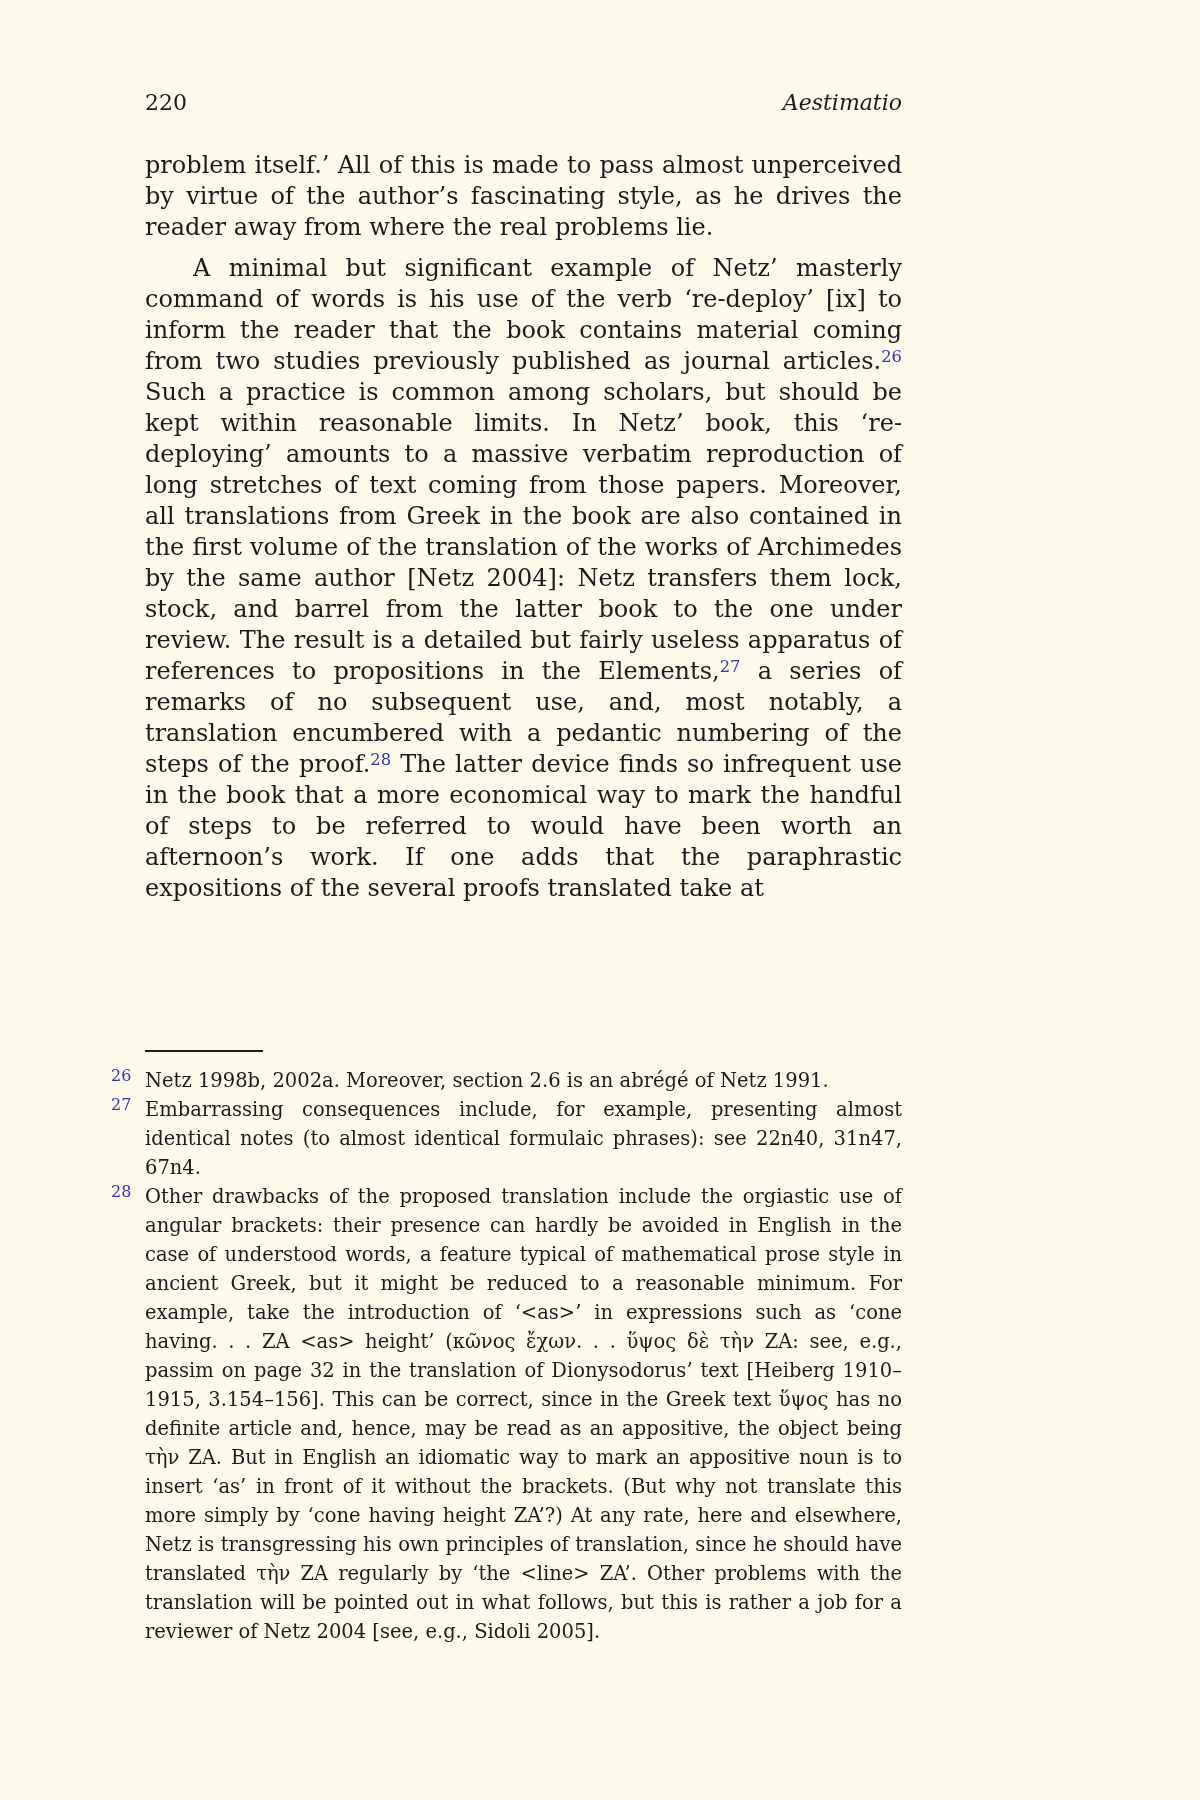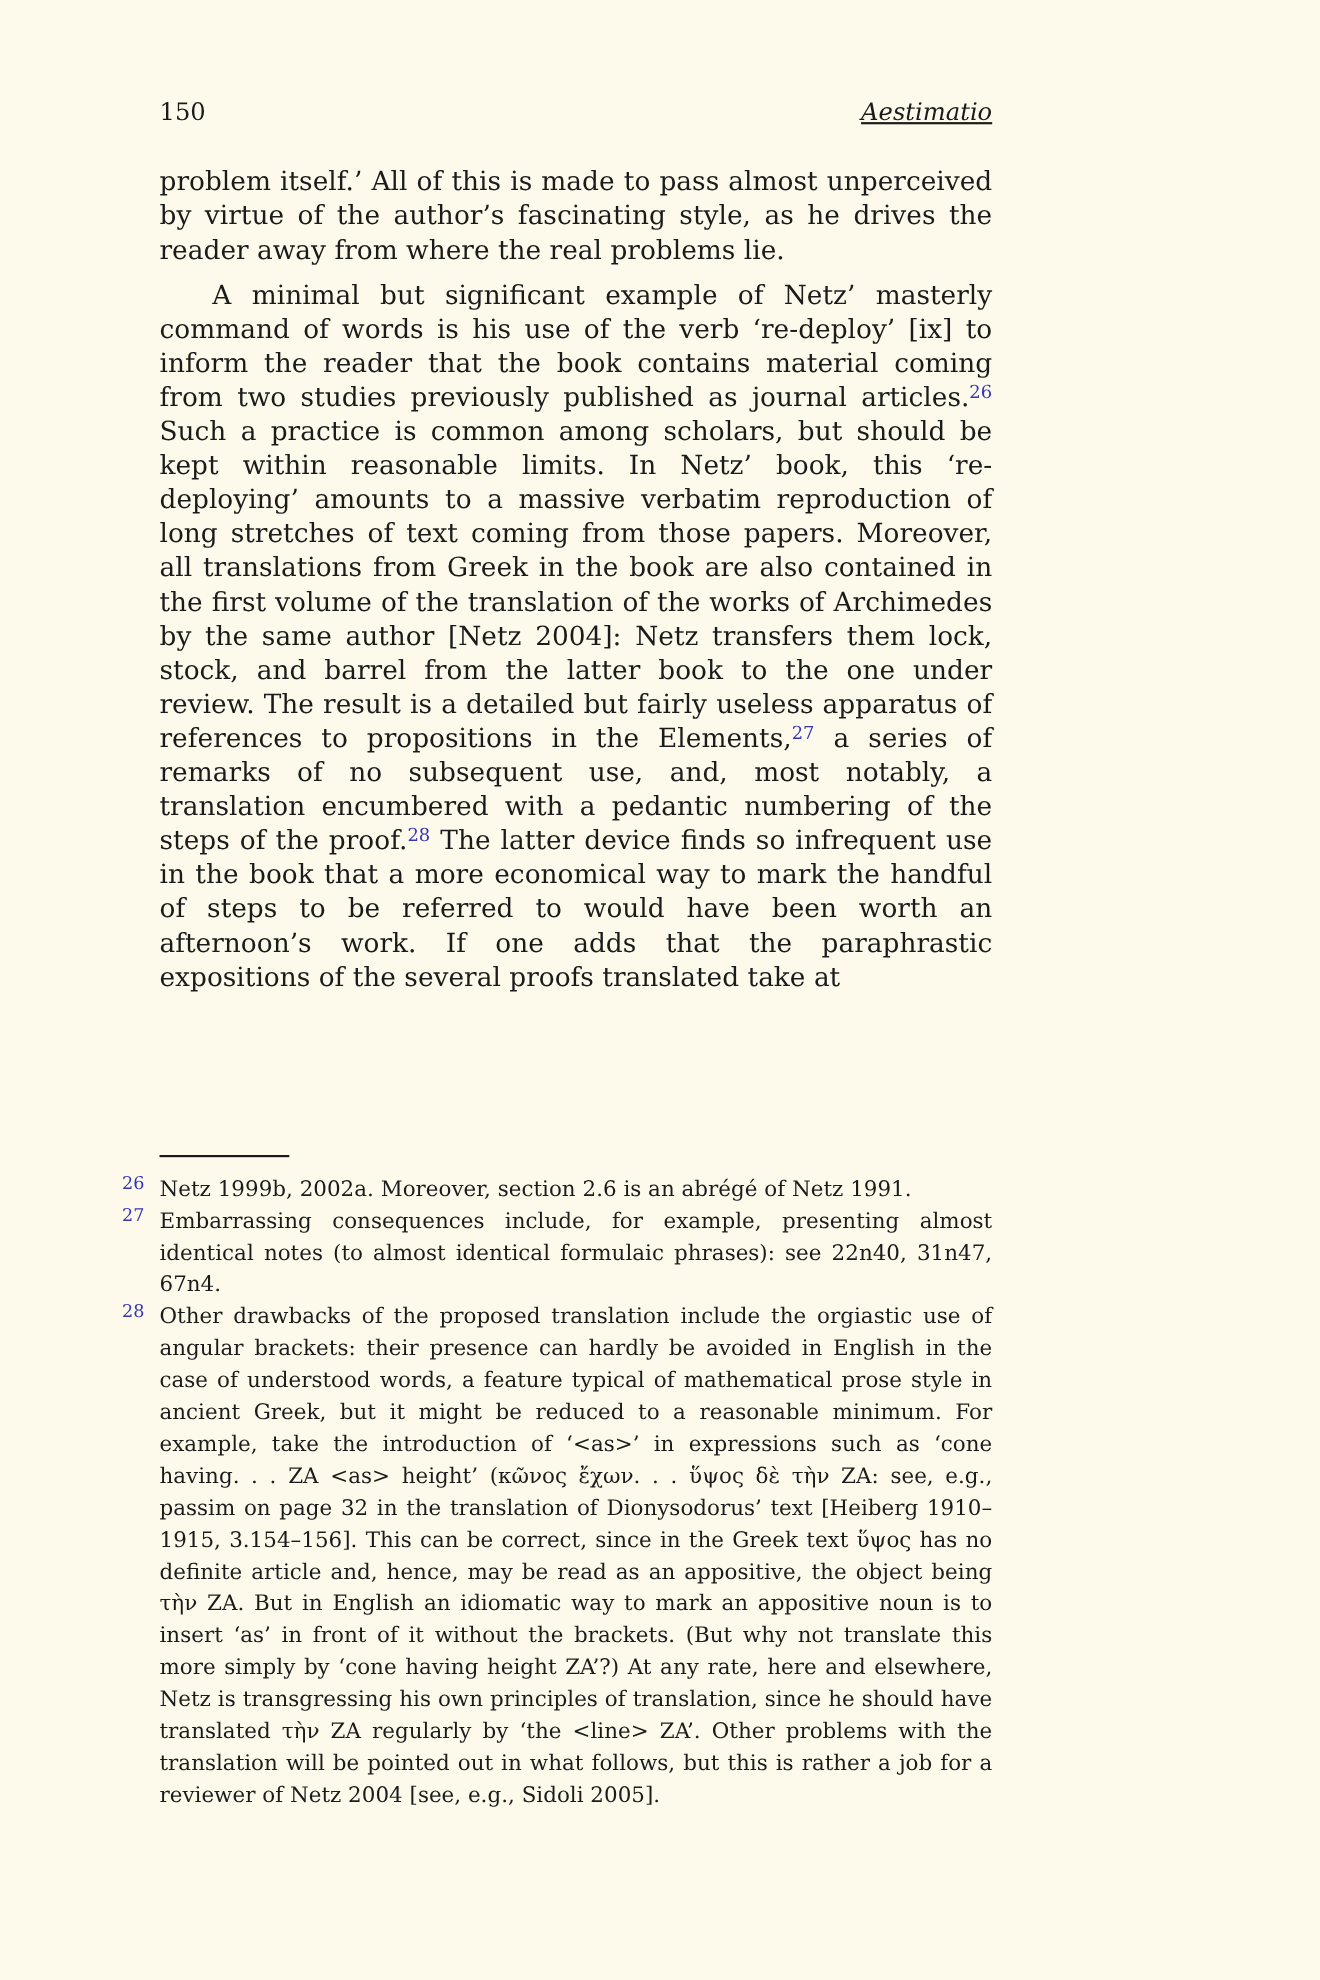--- a/index.html
+++ b/index.html
@@ -24,21 +24,21 @@
     top: 88px;
     width: 757px;
   }
   .header {
     display: flex;
     justify-content: space-between;
     align-items: baseline;
     font-size: 22px;
     line-height: 30px;
   }
-  .running-head { font-style: italic; text-decoration: underline; }
+  .running-head { font-style: italic; }
   .body-text {
     margin-top: 32px;
     font-size: 24px;
     line-height: 31px;
     text-align: justify;
   }
   .para { text-align: justify; }
   .para.indented { text-indent: 48px; margin-top: 10px; }
   .it { }
   sup.fnref {
@@ -70,35 +70,35 @@
     color: var(--accent);
   }
 </style>
 </head>
 <body>
 
 <div class="page">
   <div class="content">
 
     <div class="header">
-      <span class="page-number">150</span>
+      <span class="page-number">220</span>
       <span class="running-head">Aestimatio</span>
     </div>
 
     <div class="body-text">
       <p class="para"><span>problem itself.’ All of this is made to pass almost unperceived by virtue of the author’s fascinating style, as he drives the reader away from where the real problems lie.</span></p>
       <p class="para indented"><span>A minimal but significant example of Netz’ masterly command of words is his use of the verb ‘re-deploy’ [ix] to inform the reader that the book contains material coming from two studies previously published as journal articles.</span><sup class="fnref">26</sup><span> Such a practice is common among scholars, but should be kept within reasonable limits. In Netz’ book, this ‘re-deploying’ amounts to a massive </span><span class="it">verbatim</span><span> reproduction of long stretches of text coming from those papers. Moreover, all translations from Greek in the book are also contained in the first volume of the translation of the works of Archimedes by the same author [Netz 2004]: Netz transfers them lock, stock, and barrel from the latter book to the one under review. The result is a detailed but fairly useless apparatus of references to propositions in the </span><span class="it">Elements</span><span>,</span><sup class="fnref">27</sup><span> a series of remarks of no subsequent use, and, most notably, a translation encumbered with a pedantic numbering of the steps of the proof.</span><sup class="fnref">28</sup><span> The latter device finds so infrequent use in the book that a more economical way to mark the handful of steps to be referred to would have been worth an afternoon’s work. If one adds that the paraphrastic expositions of the several proofs translated take at</span></p>
     </div>
 
     <div class="footnotes">
       <div class="fn-rule"></div>
 
       <div class="fn">
         <span class="fn-num">26</span>
-        <span class="fn-body"><span>Netz 1999b, 2002a. Moreover, section 2.6 is an </span><span class="it">abrégé</span><span> of Netz 1991.</span></span>
+        <span class="fn-body"><span>Netz 1998b, 2002a. Moreover, section 2.6 is an </span><span class="it">abrégé</span><span> of Netz 1991.</span></span>
       </div>
 
       <div class="fn">
         <span class="fn-num">27</span>
         <span class="fn-body"><span>Embarrassing consequences include, for example, presenting almost identical notes (to almost identical formulaic phrases): see 22n40, 31n47, 67n4.</span></span>
       </div>
 
       <div class="fn">
         <span class="fn-num">28</span>
         <span class="fn-body"><span>Other drawbacks of the proposed translation include the orgiastic use of angular brackets: their presence can hardly be avoided in English in the case of understood words, a feature typical of mathematical prose style in ancient Greek, but it might be reduced to a reasonable minimum. For example, take the introduction of ‘&lt;as&gt;’ in expressions such as ‘cone having. . . </span><span class="it">ZA</span><span> &lt;as&gt; height’ (</span><span class="it">κῶνος ἔχων. . . ὕψος δὲ τὴν ΖΑ</span><span>: see, e.g., </span><span class="it">passim</span><span> on page 32 in the translation of Dionysodorus’ text [Heiberg 1910–1915, 3.154–156]. This can be correct, since in the Greek text </span><span class="it">ὕψος</span><span> has no definite article and, hence, </span><span class="it">may</span><span> be read as an appositive, the object being </span><span class="it">τὴν ΖΑ</span><span>. But in English an idiomatic way to mark an appositive noun is to insert ‘as’ in front of it without the brackets. (But why not translate this more simply by ‘cone having height </span><span class="it">ZA</span><span>’?) At any rate, here and elsewhere, Netz is transgressing his own principles of translation, since he should have translated </span><span class="it">τὴν ΖΑ</span><span> regularly by ‘the &lt;line&gt; </span><span class="it">ZA</span><span>’. Other problems with the translation will be pointed out in what follows, but this is rather a job for a reviewer of Netz 2004 [see, e.g., Sidoli 2005].</span></span>

